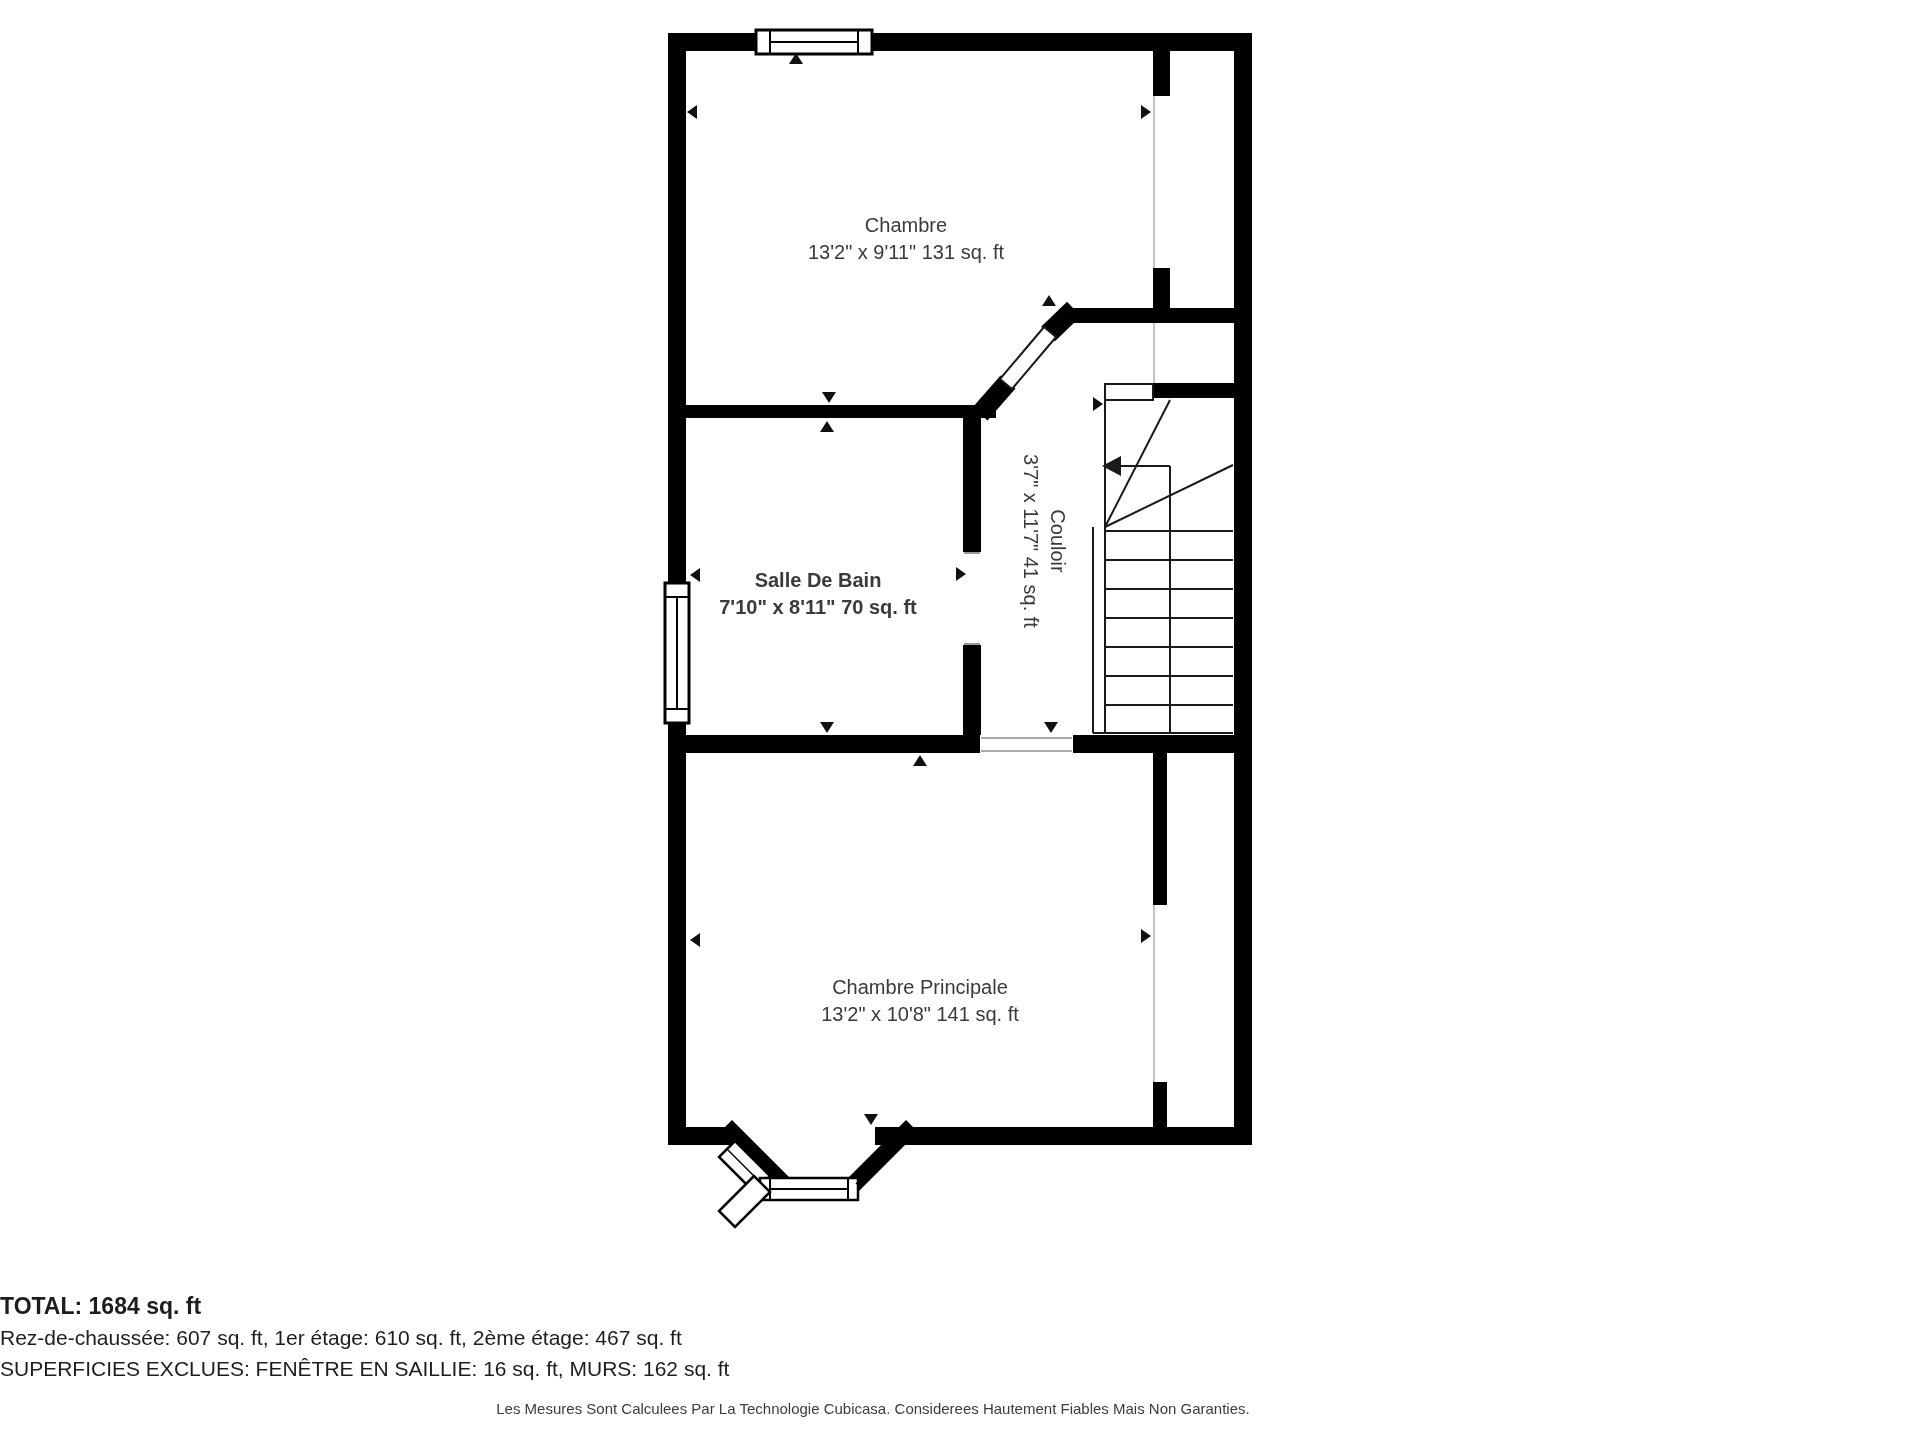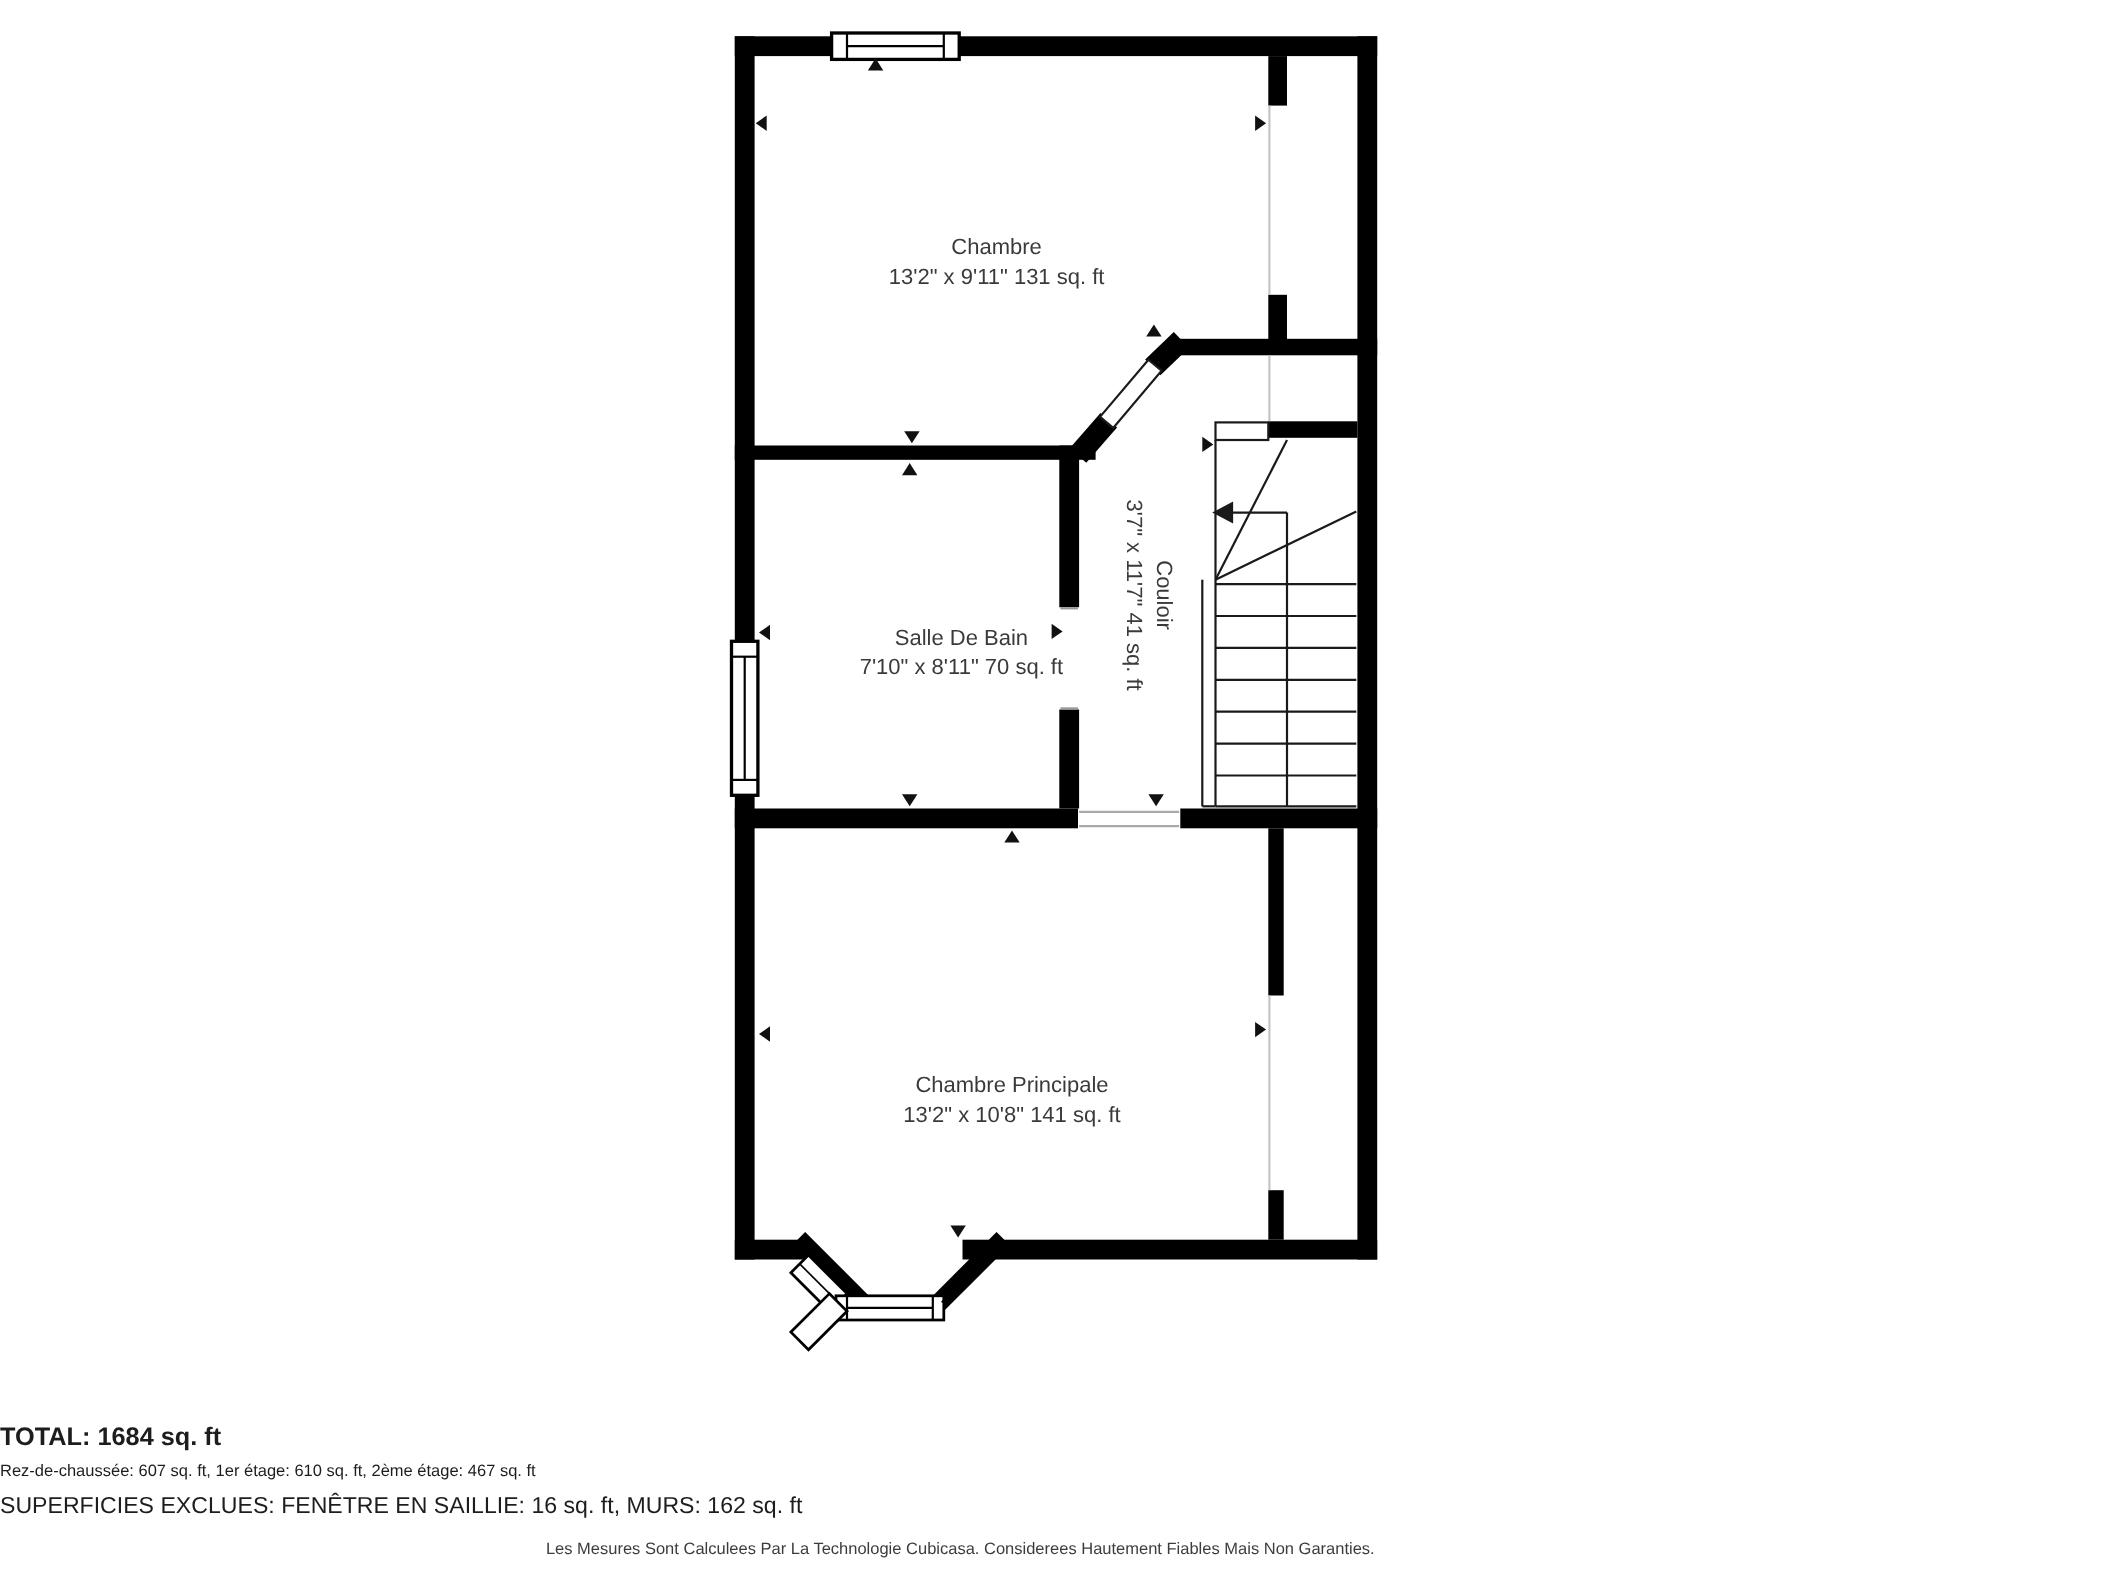--- a/index.html
+++ b/index.html
@@ -25,21 +25,21 @@
     transform:rotate(90deg);
     transform-origin:50% 50%;
   }
   .footer{
     position:absolute;
     left:0;right:0;
     top:1290px;
     color:#1d1d1d;
   }
   .footer .total{font-size:23px;font-weight:bold;line-height:32px;}
-  .footer .floors{font-size:15px;line-height:31px;}
+  .footer .floors{font-size:21px;line-height:31px;}
   .footer .exclusions{font-size:21px;line-height:31px;}
   .disclaimer{
     position:absolute;
     top:1400px;
     left:473px;
     width:800px;
     text-align:center;
     font-size:15px;
     color:#3c3c3c;
   }
@@ -158,21 +158,21 @@
       <polygon points="1151,936 1141,929 1141,943"></polygon>
       <polygon points="871,1125 864,1114 878,1114"></polygon>
     </g>
   </svg>
 
   <div class="room-label" style="left:756px;top:212px;width:300px;">
     <span class="room-name">Chambre</span>
     <span class="room-dims">13'2" x 9'11" 131 sq. ft</span>
   </div>
 
-  <div class="room-label" style="left:724px;top:567px;width:300px;">
+  <div class="room-label" style="left:668px;top:567px;width:300px;font-weight:bold;">
     <span class="room-name">Salle De Bain</span>
     <span class="room-dims">7'10" x 8'11" 70 sq. ft</span>
   </div>
 
   <div class="room-label rotated" style="left:884px;top:514px;width:320px;">
     <span class="room-name">Couloir</span>
     <span class="room-dims">3'7" x 11'7" 41 sq. ft</span>
   </div>
 
   <div class="room-label" style="left:770px;top:974px;width:300px;">

